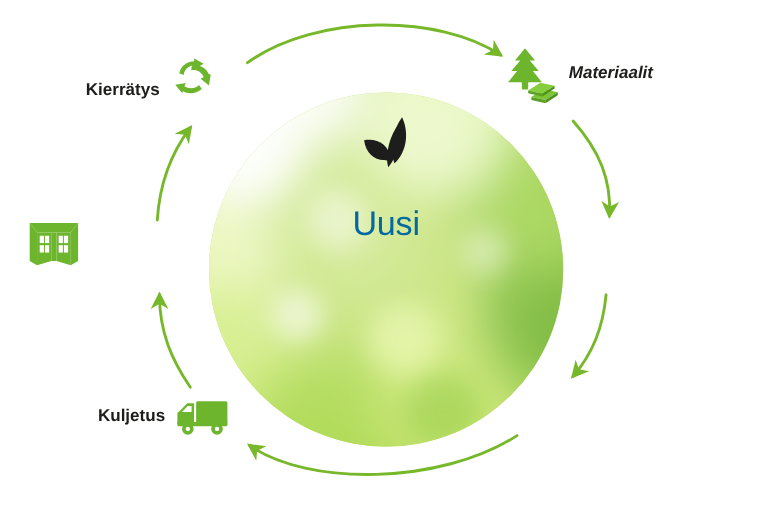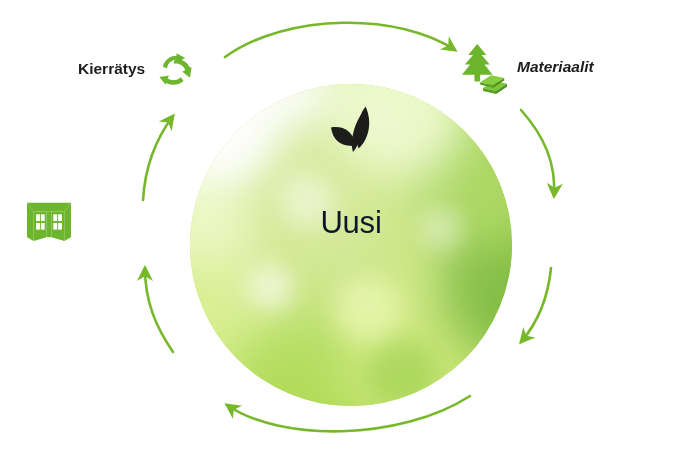--- a/index.html
+++ b/index.html
@@ -71,24 +71,24 @@
     width: 322px;
     height: 322px;
     display: flex;
     flex-direction: column;
     align-items: center;
   }
   .leaf-logo {
     margin-top: 20px;
   }
   .center-text {
-    margin-top: 36px;
+    margin-top: 16px;
     width: 300px;
     text-align: center;
-    color: #0f172a;
+    color: #0369a1;
     font-size: 31px;
     font-weight: 400;
     line-height: 1.33;
     letter-spacing: -0.2px;
   }
 
   
   .arrows {
     position: absolute;
     left: 0;
@@ -115,21 +115,21 @@
   }
   .node.flip .label { text-align: right; }
   .node .icon {
     display: flex;
     align-items: center;
     justify-content: center;
     flex: 0 0 auto;
   }
 
   
-  #node-kierratys      { left: 78px;  top: 46px; }
+  #node-kierratys      { left: 78px;  top: 46px; align-items: flex-end; }
   #node-materiaalit    { left: 460px; top: 40px; font-style: italic; }
   #node-valmistus      { left: 535px; top: 210px; }
   #node-tuotekehitys   { left: 485px; top: 359px; }
   #node-kuljetus       { left: 89px;  top: 361px; }
   #node-tuotteen-kaytto{ left: 25px;  top: 199px; }
 </style>
 </head>
 <body>
 
 <div id="infographic">
@@ -198,20 +198,41 @@
           <path d="M21 44 L21 46.5 L34.5 49.5 L34.5 47 Z" fill="#5ba024"></path>
           <path d="M34.5 47 L34.5 49.5 L46 42 L46 39.5 Z" fill="#4f9020"></path>
         </g>
       </svg>
     </span>
     <span class="label">Materiaalit</span>
   </div>
 
 
 
+  <div class="node" id="node-kuljetus">
+    <span class="label">Kuljetus</span>
+    <span class="icon">
+      <svg width="50" height="36" viewBox="0 0 52 38" aria-hidden="true">
+        <g fill="#6cb52d">
+          <rect x="20" y="4" width="30" height="22" rx="1.5"></rect>
+          <path d="M4 13.5 L11.5 6 L18 6 L18 26 L2 26 L2 15 Z"></path>
+          <rect x="2" y="24" width="48" height="4" rx="1.2"></rect>
+        </g>
+        <g fill="#6cb52d">
+          <circle cx="12" cy="30.5" r="5.6"></circle>
+          <circle cx="40" cy="30.5" r="5.6"></circle>
+        </g>
+        <g fill="#ffffff">
+          <circle cx="12" cy="30.5" r="2.1"></circle>
+          <circle cx="40" cy="30.5" r="2.1"></circle>
+          <path d="M6.4 14.2 L11.8 8.6 L15.6 8.6 L15.6 14.2 Z"></path>
+        </g>
+      </svg>
+    </span>
+  </div>
 
   <div class="node" id="node-tuotteen-kaytto">
     <span class="icon">
       <svg width="48" height="44" viewBox="0 0 50 46" aria-hidden="true">
         <g fill="#6cb52d">
           <path d="M2 4 H48 L41 13 H9 Z"></path>
           <path d="M9 13 L22.5 13 L22.5 40 L9 44 Z"></path>
           <path d="M27.5 13 L41 13 L41 44 L27.5 40 Z"></path>
           <path d="M22.5 13 L27.5 13 L27.5 40 L22.5 40 Z"></path>
           <path d="M2 4 L9 13 L9 44 L2 40 Z"></path>

